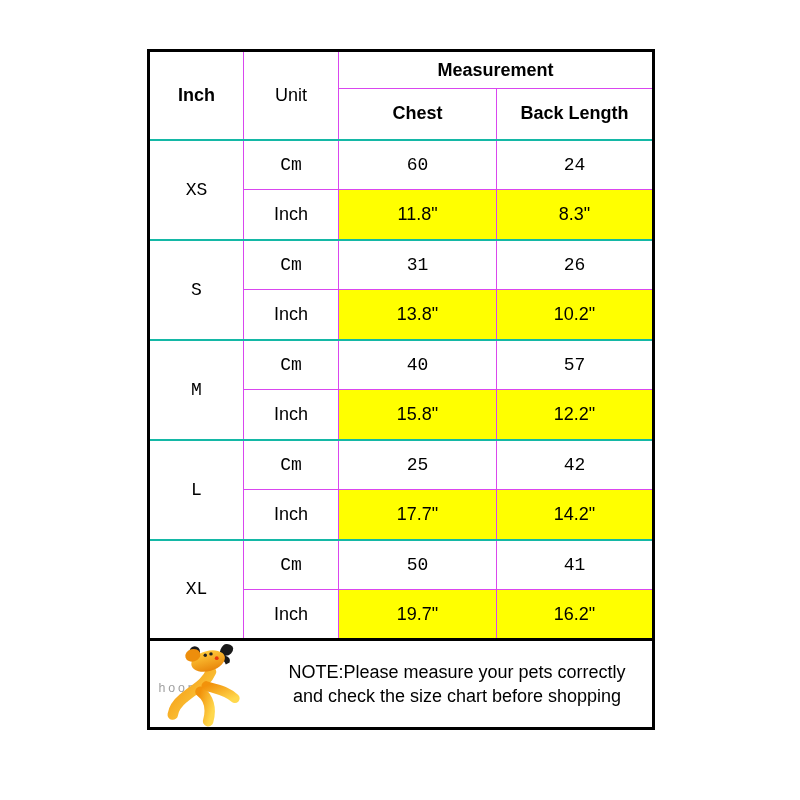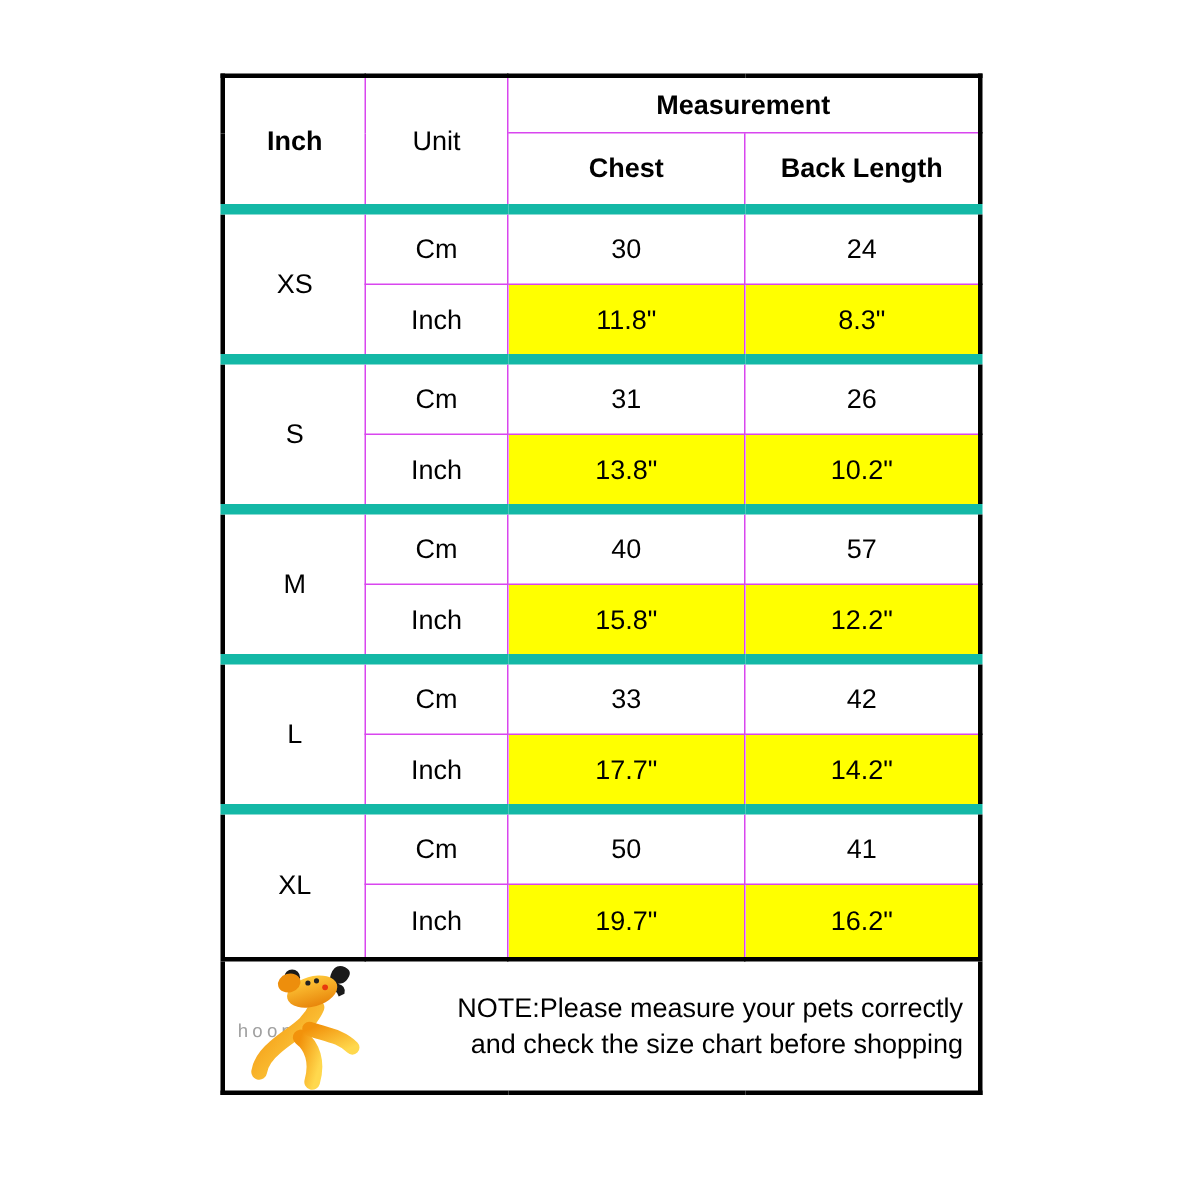--- a/index.html
+++ b/index.html
@@ -33,21 +33,21 @@
 
   tr.hr1 { height: 38px; }
   tr.hr2 { height: 51px; }
   tr.data { height: 50px; }
   tr.note-row { height: 89px; }
 
   .bold { font-weight: bold; }
   .hdr  { font-size: 16px; }
 
   
-  tr.gt td { border-top: 7px solid #14b8a6; }
+  tr.gt td { border-top: 2px solid #14b8a6; font-family: Liberation Mono, monospace; }
   
   tr.note-row td { border-top: 3px solid #000; }
 
   .hl { background: #FFFF00; }
 
   .note-cell { padding: 0; }
   .note-wrap {
     display: flex;
     align-items: center;
     height: 100%;
@@ -55,21 +55,21 @@
   }
   .logo-box {
     flex: 0 0 122px;
     display: flex;
     align-items: center;
     justify-content: center;
     height: 100%;
   }
   .note-text {
     flex: 1 1 auto;
-    text-align: right;
+    text-align: center;
     font-size: 18px;
     line-height: 24px;
     padding-right: 10px;
   }
 </style>
 </head>
 <body>
 
 <table class="size-table">
   <colgroup>
@@ -85,21 +85,21 @@
       <td colspan="2" class="bold hdr">Measurement</td>
     </tr>
     <tr class="hr2">
       <td class="bold hdr">Chest</td>
       <td class="bold hdr">Back Length</td>
     </tr>
 
     <tr class="data gt">
       <td rowspan="2">XS</td>
       <td>Cm</td>
-      <td>30</td>
+      <td>60</td>
       <td>24</td>
     </tr>
     <tr class="data">
       <td>Inch</td>
       <td class="hl">11.8"</td>
       <td class="hl">8.3"</td>
     </tr>
 
     <tr class="data gt">
       <td rowspan="2">S</td>
@@ -121,21 +121,21 @@
     </tr>
     <tr class="data">
       <td>Inch</td>
       <td class="hl">15.8"</td>
       <td class="hl">12.2"</td>
     </tr>
 
     <tr class="data gt">
       <td rowspan="2">L</td>
       <td>Cm</td>
-      <td>33</td>
+      <td>25</td>
       <td>42</td>
     </tr>
     <tr class="data">
       <td>Inch</td>
       <td class="hl">17.7"</td>
       <td class="hl">14.2"</td>
     </tr>
 
     <tr class="data gt">
       <td rowspan="2">XL</td>

